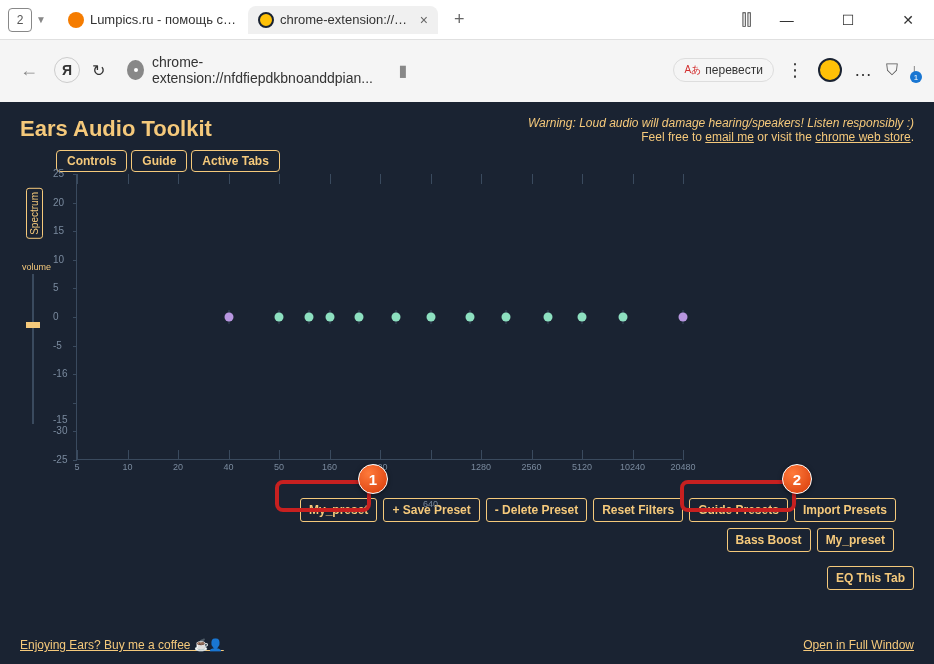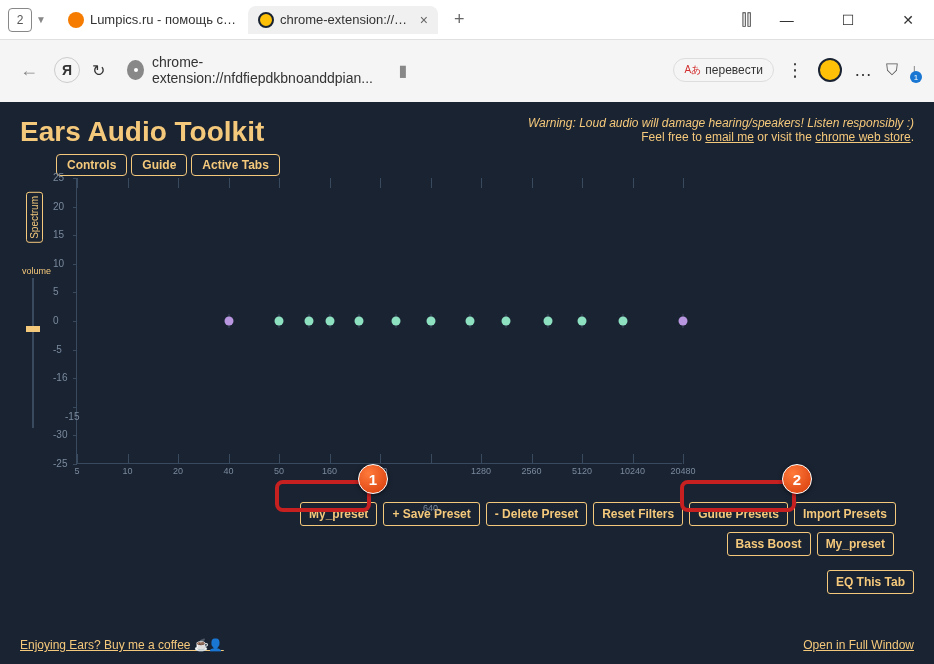--- a/index.html
+++ b/index.html
@@ -34,21 +34,21 @@
 .translate-btn { display: flex; align-items: center; gap: 4px; padding: 4px 10px; border: 1px solid #ddd; border-radius: 14px; font-size: 12px; color: #d32f2f; }
 .ext-icon { width: 24px; height: 24px; border-radius: 50%; background: #ffc107; border: 2px solid #1a2332; }
 .more-dots { font-size: 18px; color: #333; letter-spacing: 2px; }
 .toolbar-icon { color: #555; font-size: 16px; }
 .dl-icon { position: relative; color: #555; font-size: 16px; }
 .dl-badge { position: absolute; bottom: -4px; right: -4px; width: 12px; height: 12px; background: #1976d2; border-radius: 50%; color: #fff; font-size: 8px; display: flex; align-items: center; justify-content: center; }
 
 
 .page { background: #1a2332; height: 562px; padding: 14px 20px; position: relative; color: #f5c97b; }
 .header { display: flex; justify-content: space-between; margin-bottom: 6px; }
-.app-title { font-size: 28px; font-weight: bold; color: #f5c97b; }
+.app-title { font-size: 22px; font-weight: bold; color: #f5c97b; }
 .warning { text-align: right; font-size: 12px; color: #f5c97b; }
 .warning .wline { font-style: italic; }
 .warning a { color: #f5c97b; text-decoration: underline; }
 
 .tabs-row { display: flex; gap: 4px; margin-left: 36px; margin-bottom: 2px; }
 .ui-tab { padding: 3px 10px; border: 1px solid #f5c97b; border-radius: 4px; font-size: 12px; color: #f5c97b; font-weight: bold; }
 
 .eq-area { position: relative; height: 300px; margin-left: 36px; }
 .spectrum-label { position: absolute; left: -30px; top: 14px; writing-mode: vertical-lr; transform: rotate(180deg); font-size: 10px; color: #f5c97b; border: 1px solid #f5c97b; padding: 3px 2px; border-radius: 3px; }
 .volume-label { position: absolute; left: -34px; top: 88px; font-size: 9px; color: #f5c97b; }
@@ -157,21 +157,21 @@
         <div class="yaxis-tick" style="top: 79.8px;">10</div>
         <div class="ytick-mark" style="top: 85.8px;"></div>
         <div class="yaxis-tick" style="top: 108.4px;">5</div>
         <div class="ytick-mark" style="top: 114.4px;"></div>
         <div class="yaxis-tick" style="top: 137px;">0</div>
         <div class="ytick-mark" style="top: 143px;"></div>
         <div class="yaxis-tick" style="top: 165.6px;">-5</div>
         <div class="ytick-mark" style="top: 171.6px;"></div>
         <div class="yaxis-tick" style="top: 194.2px;">-16</div>
         <div class="ytick-mark" style="top: 200.2px;"></div>
-        <div class="yaxis-tick" style="top: 233px; margin-left: 12px;">-15</div>
+        <div class="yaxis-tick" style="top: 240px;">-15</div>
         <div class="ytick-mark" style="top: 228.8px;"></div>
         <div class="yaxis-tick" style="top: 251.4px;">-30</div>
         <div class="ytick-mark" style="top: 257.4px;"></div>
         <div class="yaxis-tick" style="top: 280px;">-25</div>
         <div class="ytick-mark" style="top: 286px;"></div>
         <div class="xtick" style="left: 0px;"></div>
         <div class="xtick" style="left: 0px; top: 276px;"></div>
         <div class="xtick-label" style="left: 0px;">5</div>
         <div class="xtick" style="left: 50.5px;"></div>
         <div class="xtick" style="left: 50.5px; top: 276px;"></div>

